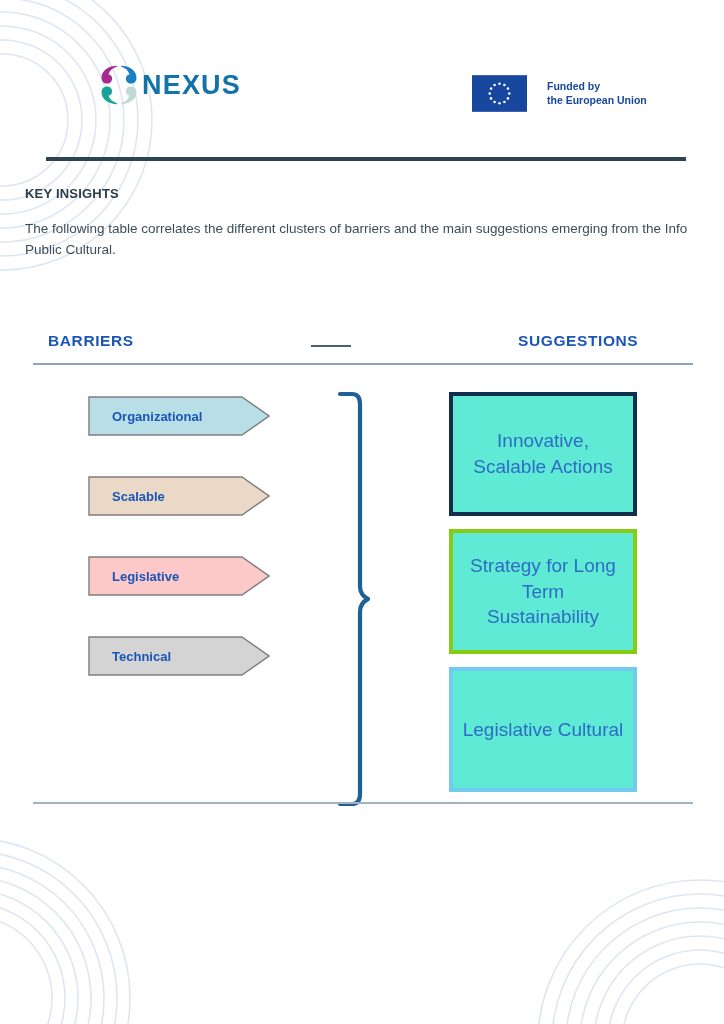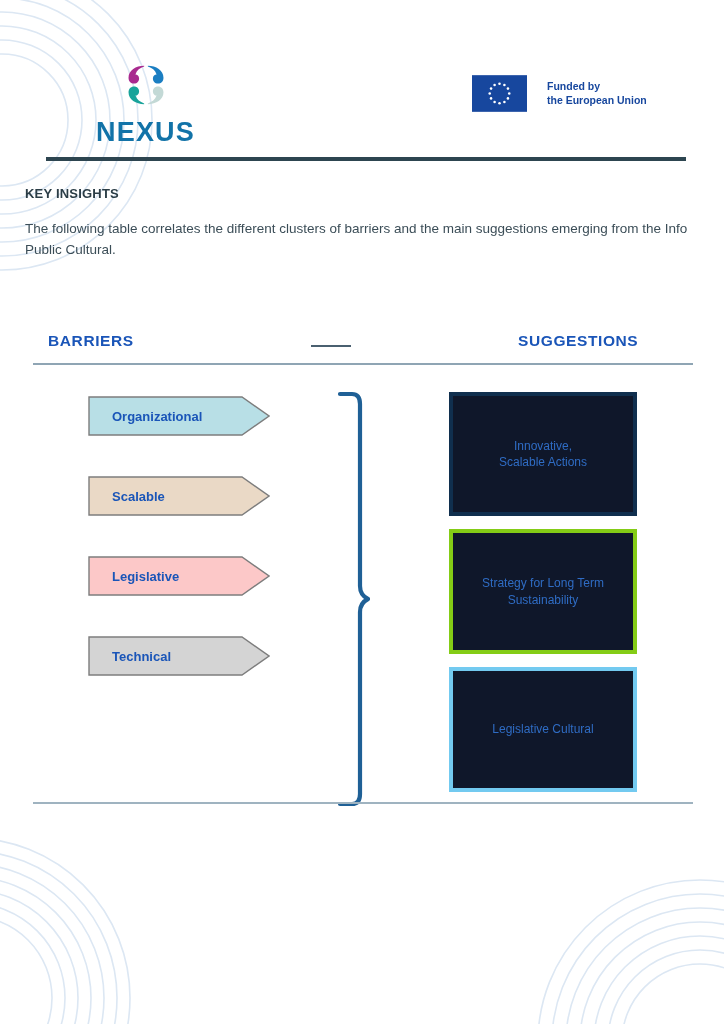--- a/index.html
+++ b/index.html
@@ -31,22 +31,20 @@
     position: absolute;
     left: 0; top: 0;
     width: 724px; height: 150px;
     z-index: 3;
   }
   .logo-block {
     position: absolute;
     left: 96px; top: 62px;
     display: flex;
     align-items: center;
-    gap: 11px;
-    flex-direction: column;
   }
   .logo-mark { width: 46px; height: 46px; display: block; }
   .logo-word {
     font-size: 27px;
     font-weight: bold;
     letter-spacing: 1.2px;
     color: #1273a8;
     line-height: 1;
   }
   .eu-block {
@@ -185,24 +183,24 @@
     width: 188px;
     z-index: 3;
   }
   .sugg-box {
     width: 188px;
     box-sizing: border-box;
     display: flex;
     align-items: center;
     justify-content: center;
     text-align: center;
-    font-size: 12px;
+    font-size: 19px;
     line-height: 1.35;
     color: #2f6cc4;
-    background: #0f172a;
+    background: #5eead4;
     margin-bottom: 13px;
   }
   .sugg-box:last-child { margin-bottom: 0; }
   .sugg-1 { height: 124px; border: 4px solid #102f4e; }
   .sugg-2 { height: 125px; border: 4px solid #84cc16; }
   .sugg-3 { height: 125px; border: 4px solid #73caf0; }
 </style>
 </head>
 <body>
 

